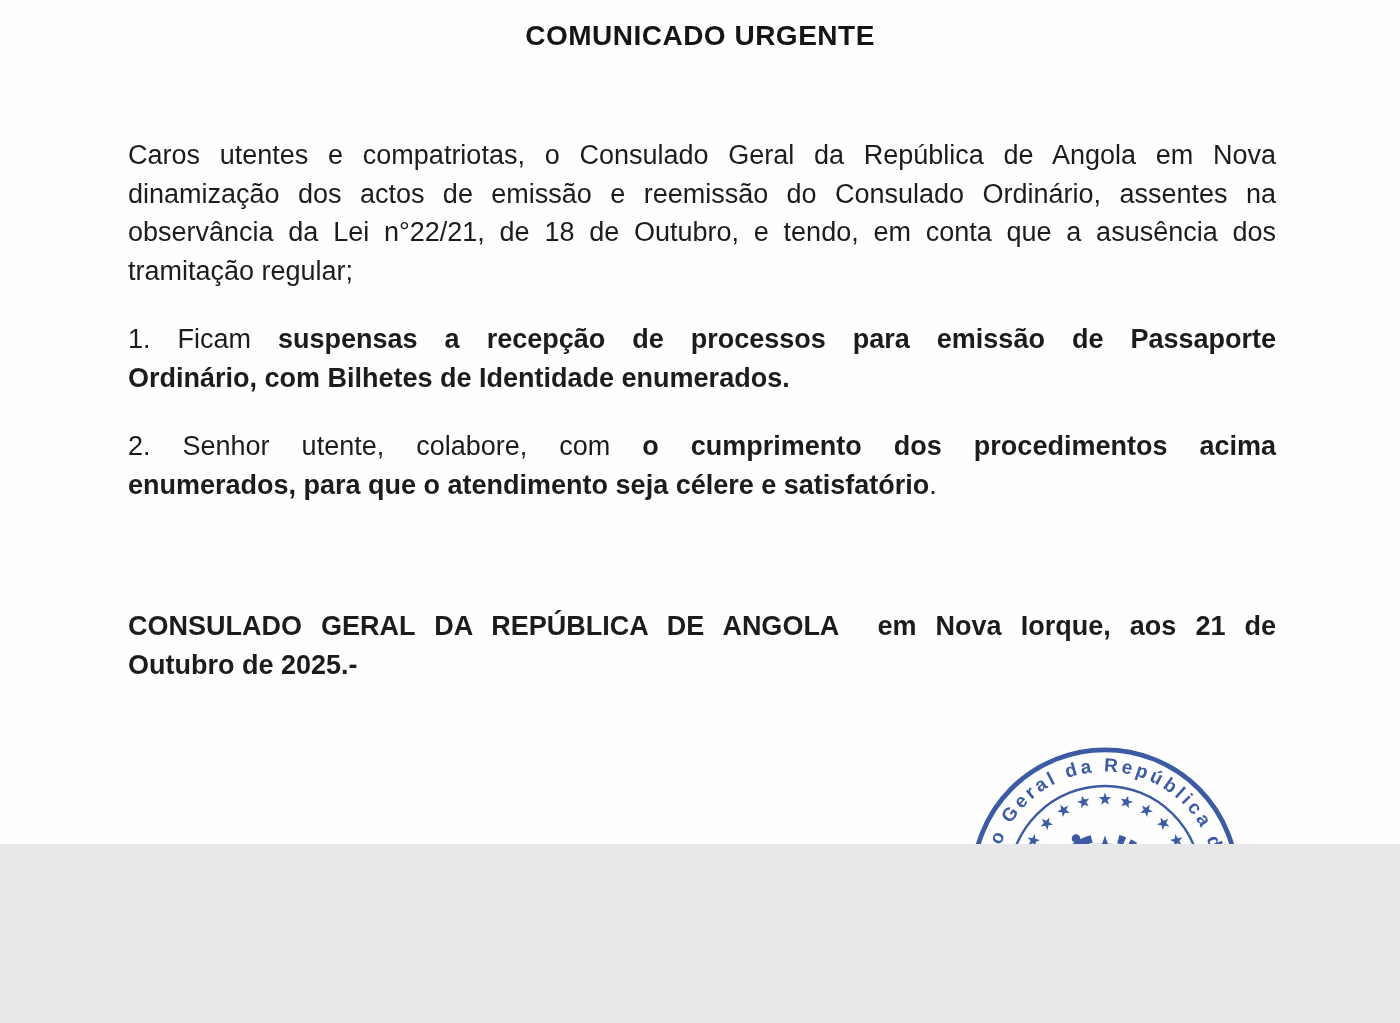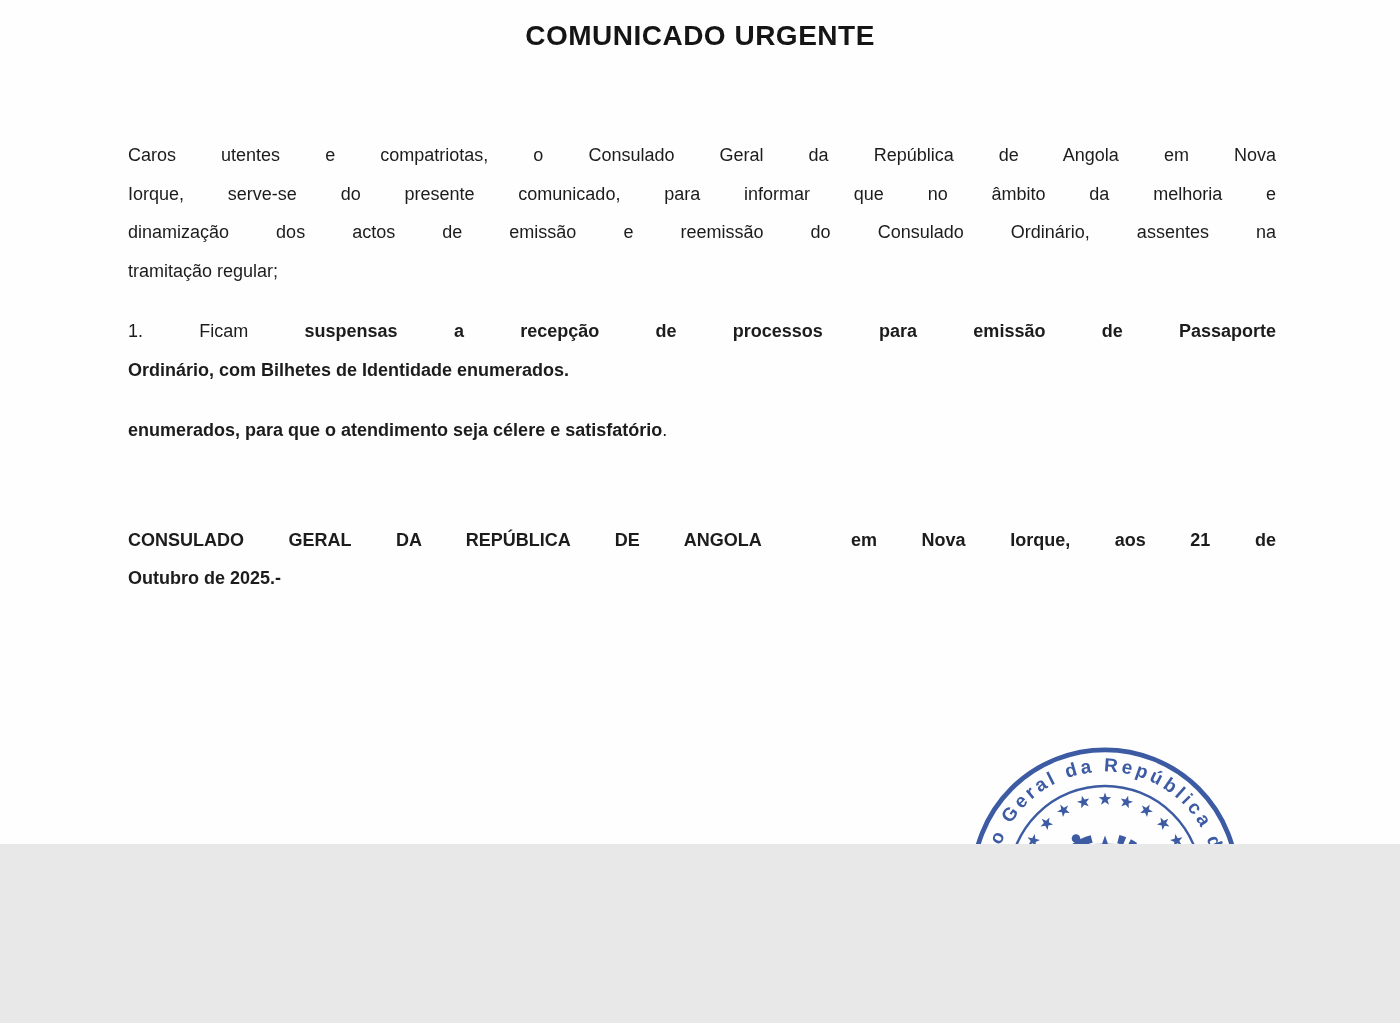--- a/index.html
+++ b/index.html
@@ -21,26 +21,26 @@
     font-size: 28px;
     font-weight: 700;
     letter-spacing: 0.5px;
     color: #151515;
   }
   .doc-body {
     position: absolute;
     left: 128px;
     top: 136px;
     width: 1148px;
-    font-size: 18px;
+    font-size: 27px;
     line-height: 38.5px;
     color: #1c1c1c;
   }
-  .par + .par { margin-top: 22px; }
-  .par:nth-child(4) { margin-top: 71px; }
+  .par + .par { margin-top: 30px; }
+  .par:nth-child(4) { margin-top: 103px; }
   .line { text-align: justify; text-align-last: justify; }
   .line.nojust { text-align: center; text-align-last: left; }
   .b { font-weight: 700; }
   .stamp {
     position: absolute;
     left: 956px;
     top: 746px;
     width: 298px;
     height: 272px;
     opacity: 0.93;
@@ -69,29 +69,30 @@
 </head>
 <body>
 
 <div class="page">
 
   <div class="doc-title">COMUNICADO URGENTE</div>
 
   <div class="doc-body">
       <div class="par">
         <div class="line"><span>Caros utentes e compatriotas, o Consulado Geral da República de Angola em Nova</span></div>
-        <div class="line"><span>Iorque, serve-se do presente comunicado, para informar que no âmbito da melhoria e</span></div>
         <div class="line"><span>dinamização dos actos de emissão e reemissão do Consulado Ordinário, assentes na</span></div>
+        <div class="line"><span>observância da Lei n°22/21, de 18 de Outubro, e tendo, em conta que a asusência dos</span></div>
         <div class="line nojust"><span>tramitação regular;</span></div>
       </div>
       <div class="par">
         <div class="line"><span>1. Ficam </span><span class="b">suspensas a recepção de processos para emissão de Passaporte</span></div>
         <div class="line nojust"><span class="b">Ordinário, com Bilhetes de Identidade enumerados.</span></div>
       </div>
       <div class="par">
+        <div class="line"><span>2. Senhor utente, colabore, com </span><span class="b">o cumprimento dos procedimentos acima</span></div>
         <div class="line nojust"><span class="b">enumerados, para que o atendimento seja célere e satisfatório</span><span>.</span></div>
       </div>
       <div class="par">
         <div class="line"><span class="b">CONSULADO GERAL DA REPÚBLICA DE ANGOLA&nbsp; em Nova Iorque, aos 21 de</span></div>
         <div class="line nojust"><span class="b">Outubro de 2025.-</span></div>
       </div>
     </div>
 
   <svg class="stamp" viewBox="0 0 286 286" aria-hidden="true">
     <defs>

